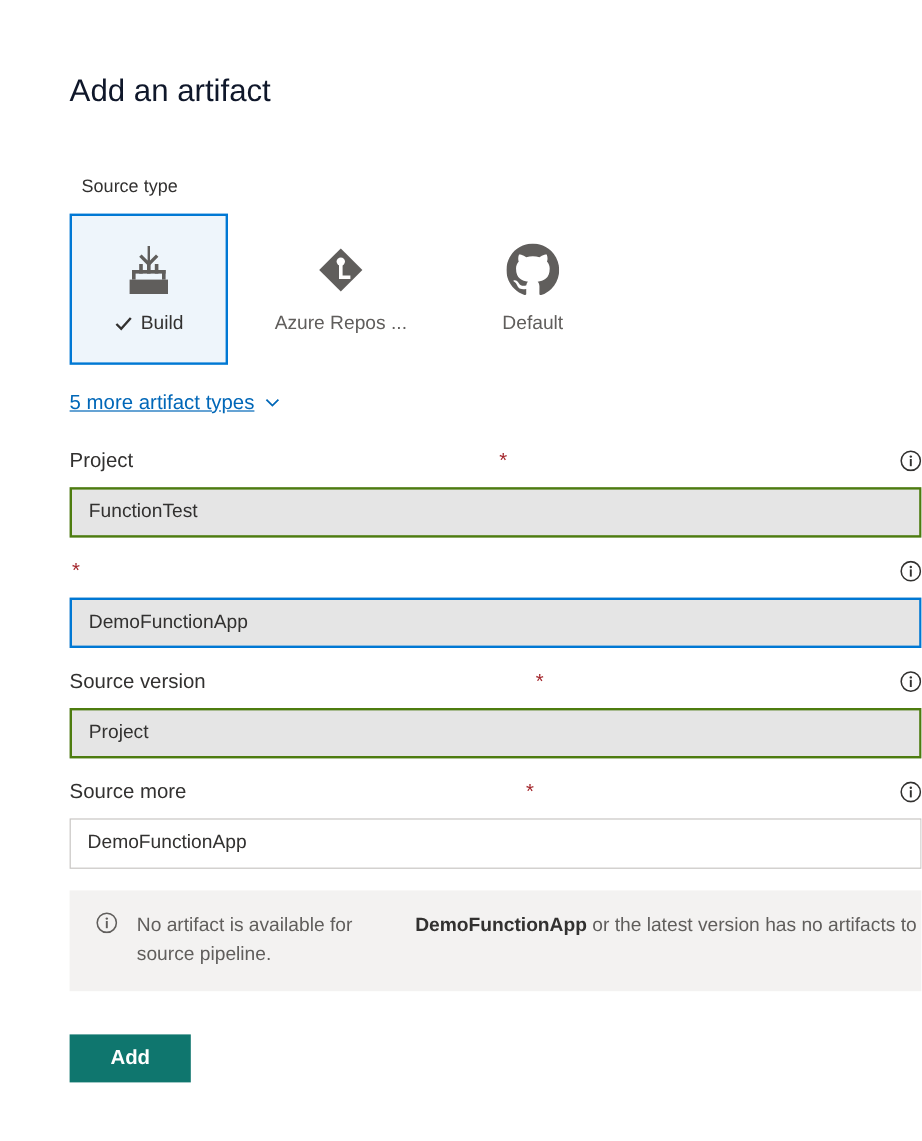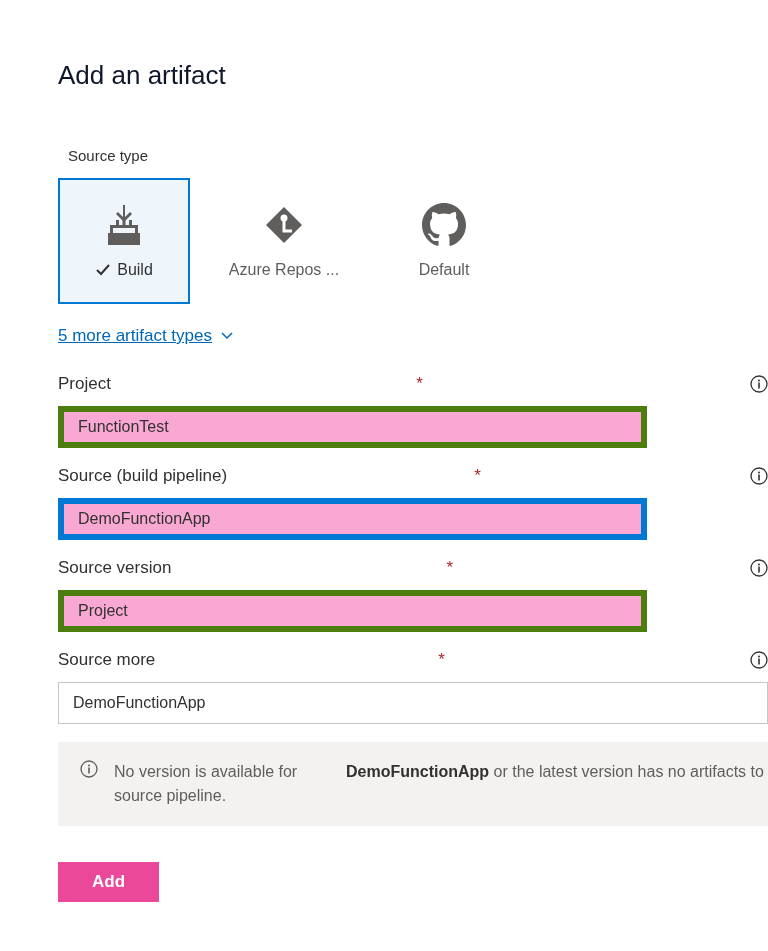--- a/index.html
+++ b/index.html
@@ -84,30 +84,30 @@
       justify-content: space-between;
     }
     .required {
       color: #a4262c;
       margin-left: 2px;
     }
     .info-icon {
       margin-left: 24px;
     }
     .dropdown {
-      width: 589px;
+      width: 710px;
       max-width: 710px;
       height: 42px;
-      border: 6px solid #4d7c0f;
+      border: 2px solid #4d7c0f;
       padding: 0 14px;
       font-size: 16px;
       color: #323130;
       display: flex;
       align-items: center;
-      background: #f9a8d4;
+      background: #e5e5e5;
       cursor: pointer;
     }
     .dropdown.highlight {
       border-color: #0078d4;
     }
     .textbox {
       width: 710px;
       max-width: 710px;
       height: 42px;
       border: 1px solid #c8c6c4;
@@ -138,21 +138,21 @@
       font-size: 16px;
       color: #605e5c;
       line-height: 1.5;
       white-space: nowrap;
     }
     .banner-text-col2 b {
       color: #323130;
       font-weight: 600;
     }
     .add-button {
-      background: #ec4899;
+      background: #0f766e;
       color: #ffffff;
       border: none;
       padding: 10px 34px;
       font-size: 17px;
       font-weight: 600;
       font-family: inherit;
       cursor: pointer;
     }
     svg { display: block; }
   </style>
@@ -244,21 +244,20 @@
     </span>
   </div>
   <div class="dropdown">
     <span>FunctionTest</span>
   </div>
 </div>
 
 
 <div class="field-row">
   <div class="field-label">
-    <span>Source (build pipeline)</span>
     <span class="required">*</span>
     <span class="info-icon">
       <svg width="18" height="18" viewBox="0 0 18 18">
           <circle cx="9" cy="9" r="8" stroke="#323130" stroke-width="1.3" fill="none"></circle>
           <circle cx="9" cy="5.5" r="1" fill="#323130"></circle>
           <rect x="8.2" y="7.5" width="1.6" height="6" fill="#323130"></rect>
         </svg>
     </span>
   </div>
   <div class="dropdown highlight">
@@ -302,20 +301,20 @@
 
 
 <div class="info-banner">
   <span>
     <svg width="18" height="18" viewBox="0 0 18 18">
         <circle cx="9" cy="9" r="8" stroke="#605e5c" stroke-width="1.3" fill="none"></circle>
         <circle cx="9" cy="5.5" r="1" fill="#605e5c"></circle>
         <rect x="8.2" y="7.5" width="1.6" height="6" fill="#605e5c"></rect>
       </svg>
   </span>
-  <div class="banner-text-col">No version is available for source pipeline.</div>
+  <div class="banner-text-col">No artifact is available for source pipeline.</div>
   <div class="banner-text-col2"><b>DemoFunctionApp</b><span> or the latest version has no artifacts to</span></div>
 </div>
 
 <button class="add-button">Add</button>
 
 
 
 
 </body></html>

